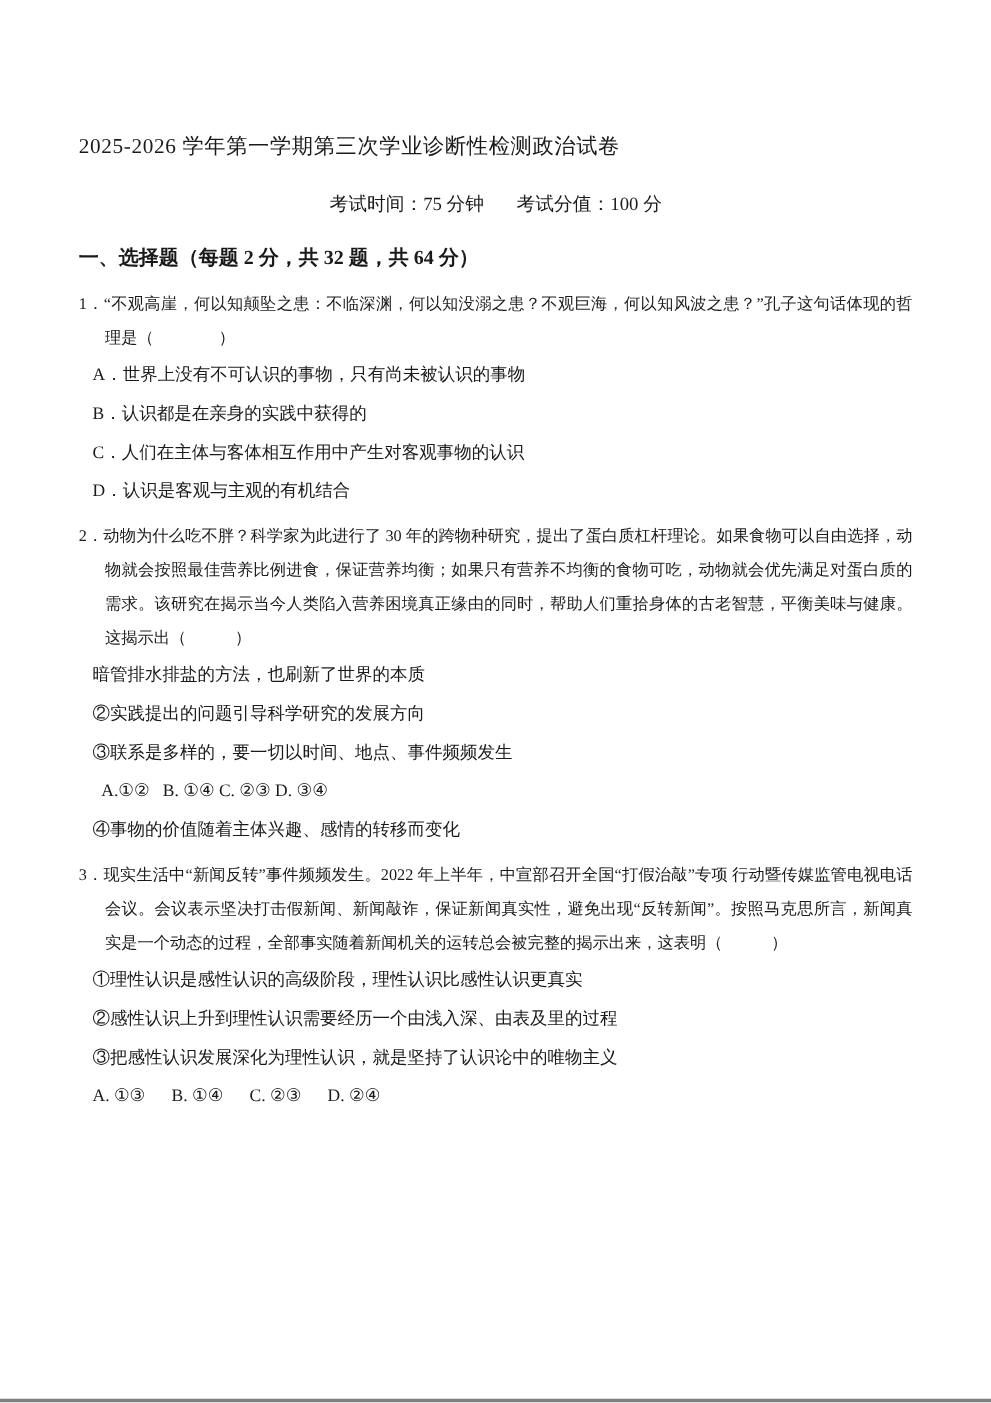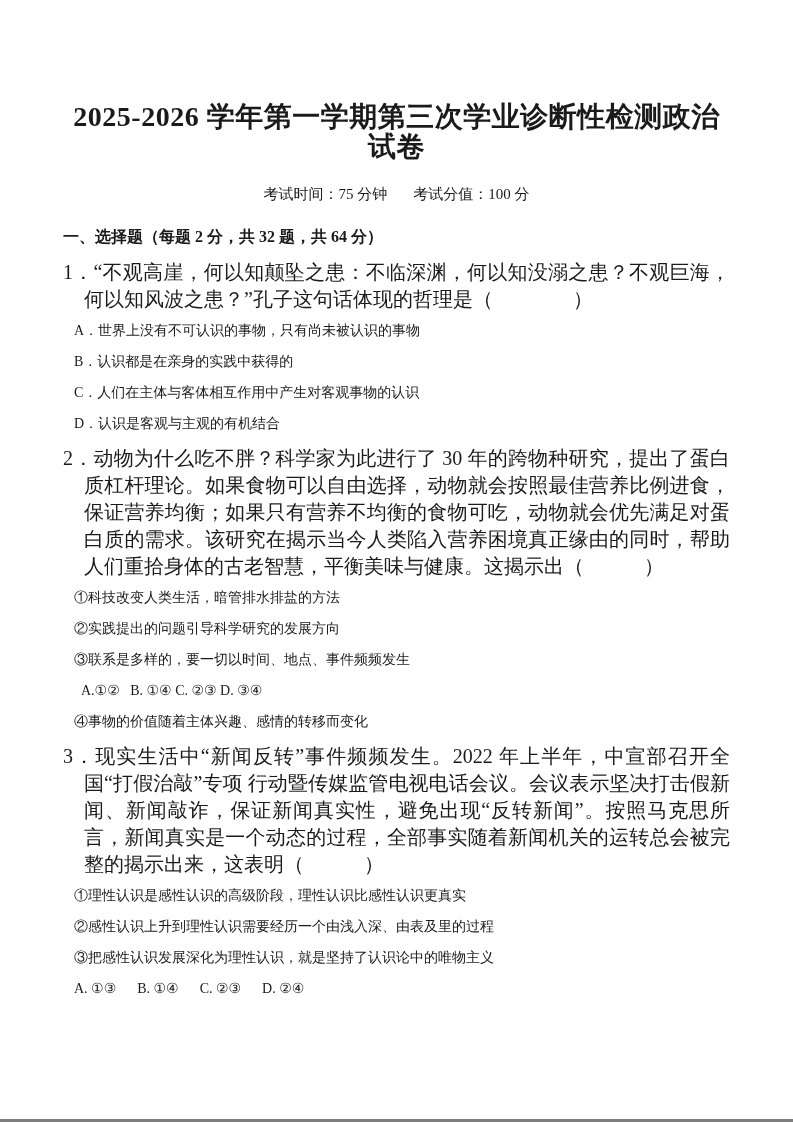--- a/index.html
+++ b/index.html
@@ -13,43 +13,42 @@
     color: #1a1a1a;
   }
   .page {
     position: absolute;
     inset: 0;
     background: #ffffff;
     border-bottom: 3px solid #7f7f7f;
     padding: 102px 63px 0 63px;
   }
   .title {
-    text-align: center;
-    font-size: 28px;
-    font-weight: bold;
+    font-size: 17px;
+    font-weight: normal;
     line-height: 30px;
     letter-spacing: 0.5px;
   }
   .exam-info {
     margin-top: 22px;
     font-size: 15px;
     line-height: 21px;
     display: flex;
     justify-content: center;
     gap: 26px;
   }
   .section-heading {
     margin-top: 18px;
     font-size: 16px;
     font-weight: bold;
     line-height: 28px;
   }
   .question { margin-top: 8px; }
   .stem {
-    font-size: 20px;
+    font-size: 13px;
     line-height: 27px;
     text-align: justify;
     padding-left: 21px;
     text-indent: -21px;
   }
   .option-line {
     font-size: 14px;
     line-height: 27px;
     margin-left: 11px;
     margin-top: 4px;
@@ -76,21 +75,21 @@
           <p class="option-line">A．世界上没有不可认识的事物，只有尚未被认识的事物</p>
           <p class="option-line">B．认识都是在亲身的实践中获得的</p>
           <p class="option-line">C．人们在主体与客体相互作用中产生对客观事物的认识</p>
           <p class="option-line">D．认识是客观与主观的有机结合</p>
         </div>
   </div>
 
   <div class="question">
     <p class="stem">2．动物为什么吃不胖？科学家为此进行了 30 年的跨物种研究，提出了蛋白质杠杆理论。如果食物可以自由选择，动物就会按照最佳营养比例进食，保证营养均衡；如果只有营养不均衡的食物可吃，动物就会优先满足对蛋白质的需求。该研究在揭示当今人类陷入营养困境真正缘由的同时，帮助人们重拾身体的古老智慧，平衡美味与健康。这揭示出（　　　）</p>
     <div class="lines">
-          <p class="option-line">①科技改变人类生活，暗管排水排盐的方法</p>
+          <p class="option-line">暗管排水排盐的方法，也刷新了世界的本质</p>
           <p class="option-line">②实践提出的问题引导科学研究的发展方向</p>
           <p class="option-line">③联系是多样的，要一切以时间、地点、事件频频发生</p>
           <p class="option-line">  A.①②   B. ①④ C. ②③ D. ③④</p>
           <p class="option-line">④事物的价值随着主体兴趣、感情的转移而变化</p>
         </div>
   </div>
 
   <div class="question">
     <p class="stem">3．现实生活中“新闻反转”事件频频发生。2022 年上半年，中宣部召开全国“打假治敲”专项 行动暨传媒监管电视电话会议。会议表示坚决打击假新闻、新闻敲诈，保证新闻真实性，避免出现“反转新闻”。按照马克思所言，新闻真实是一个动态的过程，全部事实随着新闻机关的运转总会被完整的揭示出来，这表明（　　　）</p>
     <div class="lines">

